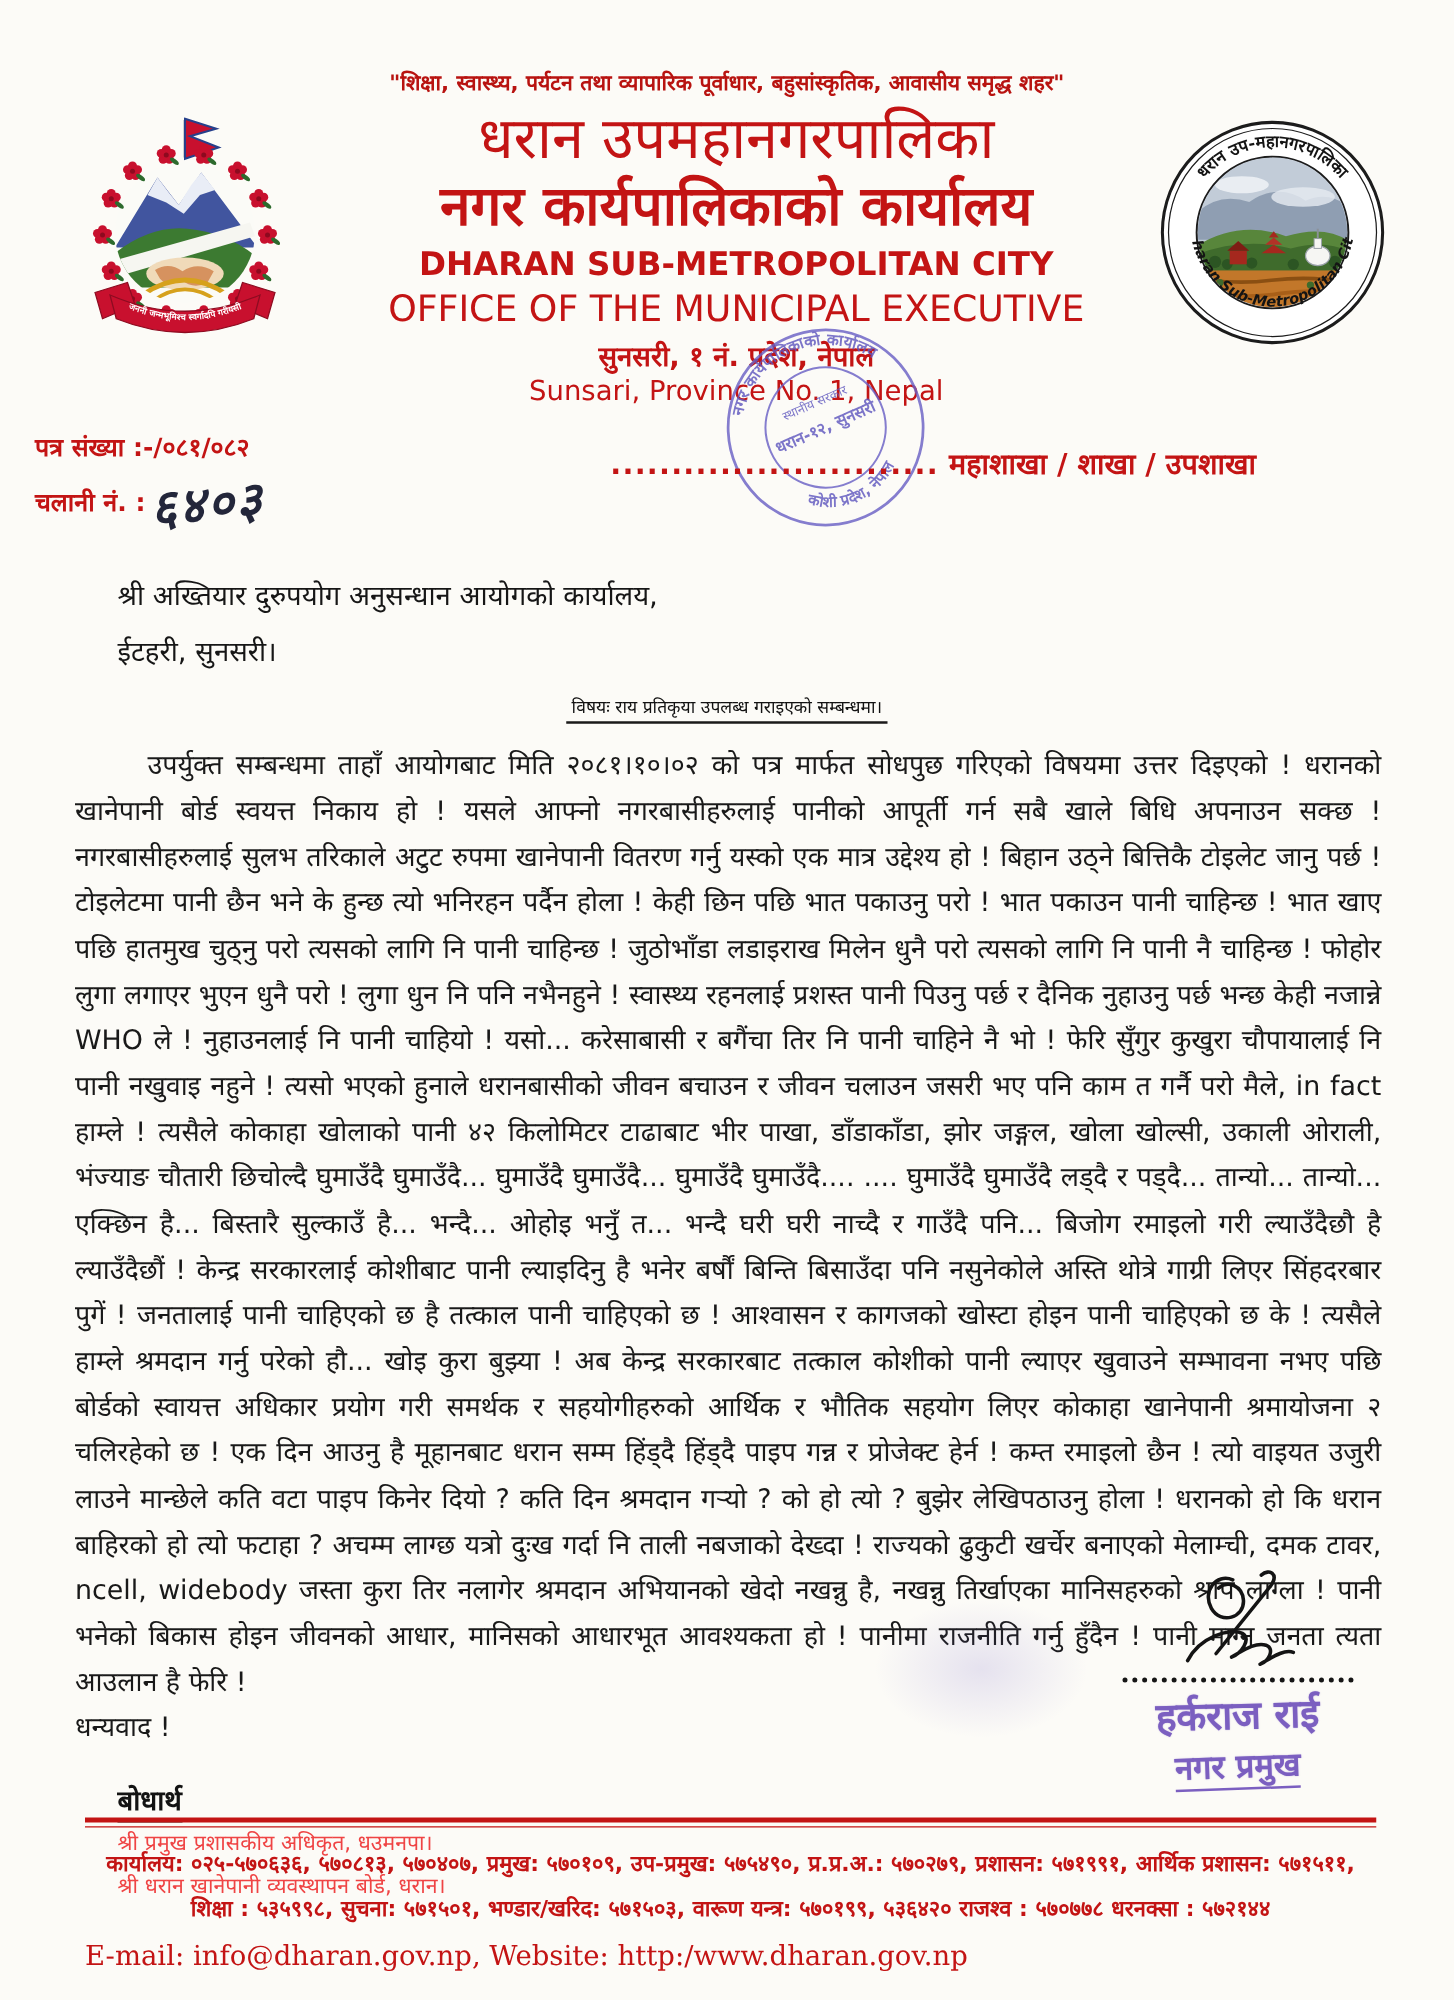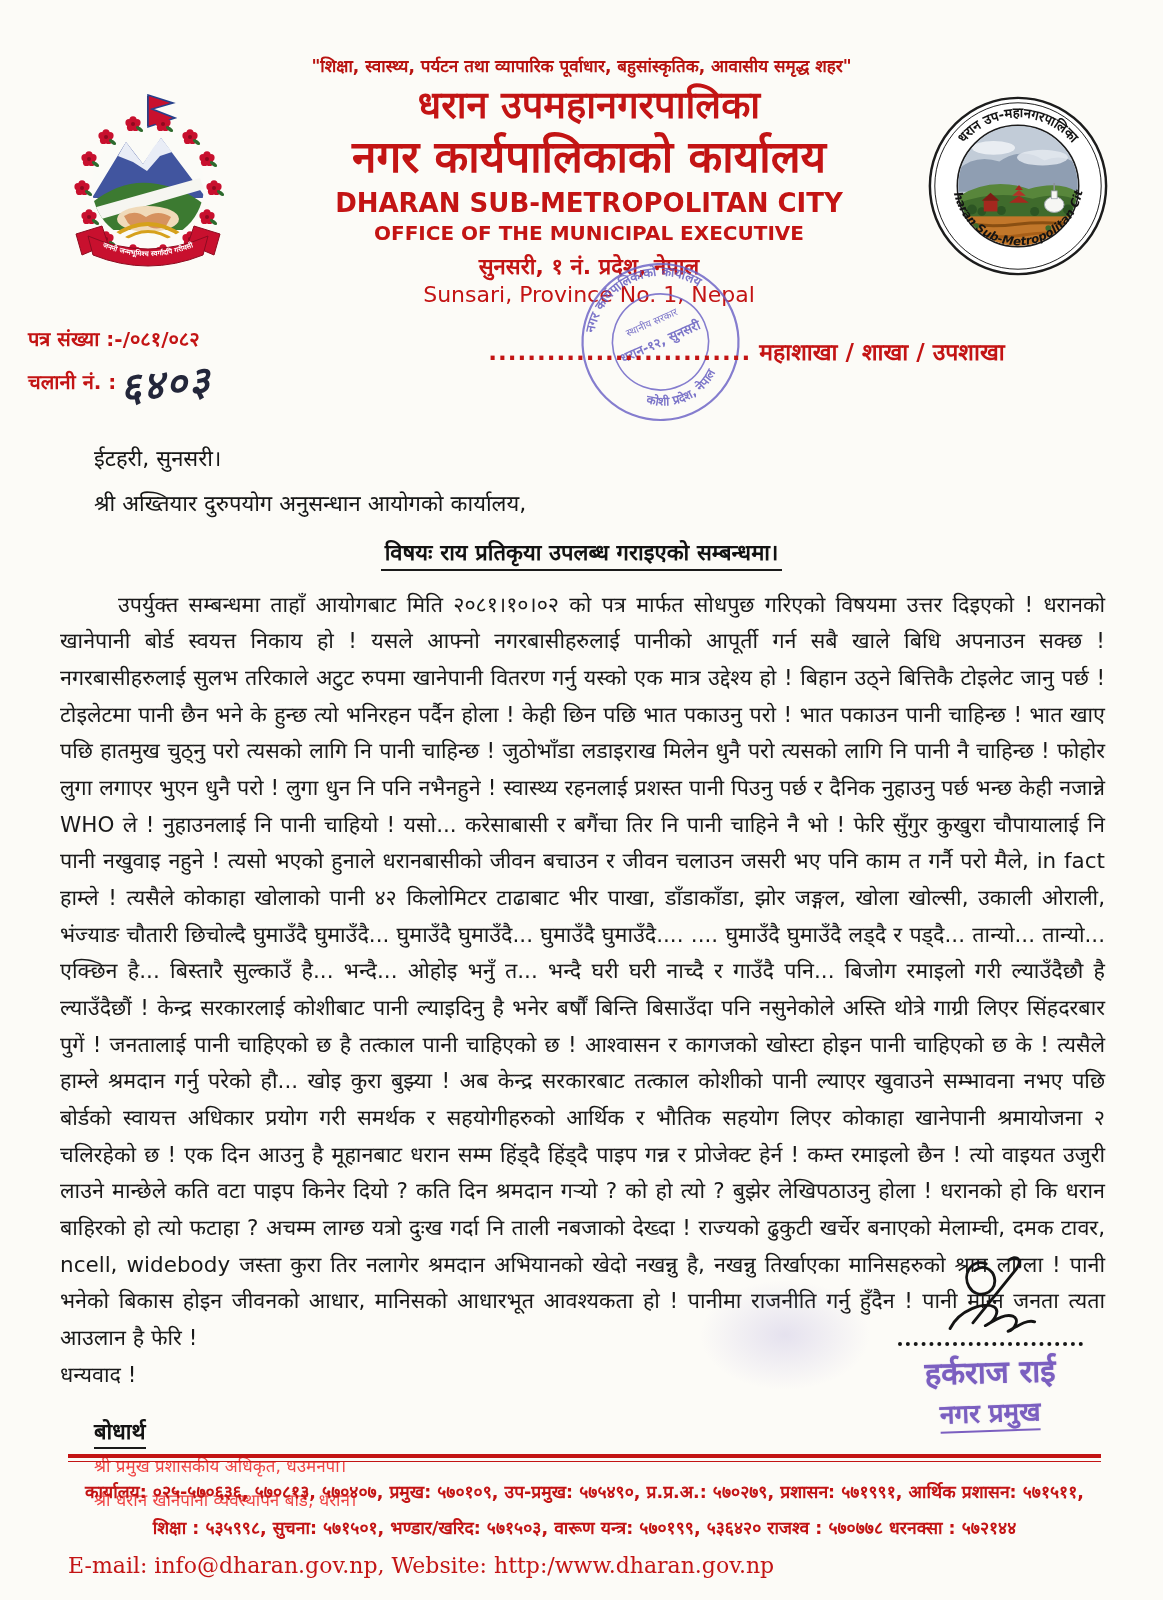--- a/index.html
+++ b/index.html
@@ -13,24 +13,24 @@
   html,body{background:var(--paper);}
   body{font-family:"DejaVu Sans","Liberation Sans",sans-serif;color:var(--ink);}
   .page{position:relative;width:1163px;height:1600px;background:var(--paper);overflow:hidden;}
 
   .motto{margin-top:54px;text-align:center;color:#b81310;font-weight:bold;font-size:17px;}
 
   .header-row{display:flex;align-items:flex-start;margin-top:6px;padding:0 48px;}
   .emblem-wrap{width:205px;flex:0 0 auto;}
   .seal-wrap{width:190px;flex:0 0 auto;padding-top:10px;}
   .titles{flex:1;text-align:center;color:var(--red);}
-  .t-np1{font-size:38px;font-weight:bold;line-height:1.2;}
+  .t-np1{font-size:46px;font-weight:normal;line-height:1.2;}
   .t-np2{font-size:44px;font-weight:bold;line-height:1.25;}
   .t-en1{font-size:26px;font-weight:bold;margin-top:4px;}
-  .t-en2{font-size:20px;font-weight:bold;margin-top:3px;}
+  .t-en2{font-size:29px;font-weight:normal;margin-top:3px;}
   .t-np3{font-size:22px;font-weight:bold;margin-top:5px;}
   .t-en3{font-size:22px;margin-top:2px;}
 
   .meta-row{position:relative;margin-top:16px;padding:0 28px;display:flex;}
   .meta-left{width:330px;}
   .meta-center{flex:1;text-align:center;padding-top:12px;position:relative;}
   .meta-right{width:270px;text-align:left;padding-top:10px;}
   .red-label{color:var(--red);font-weight:bold;font-size:20px;line-height:1.6;}
   .dispatch-line{display:flex;align-items:center;gap:4px;}
   .dispatch-value{font-family:"DejaVu Serif",serif;font-style:italic;font-weight:bold;
@@ -38,21 +38,21 @@
   .section-line{color:var(--red);font-weight:bold;font-size:23px;position:relative;z-index:3;}
   .dots{color:var(--red);font-weight:bold;letter-spacing:1px;}
   .date-line,.samvat-line{font-size:21px;color:#232323;line-height:1.8;}
   .samvat-line{padding-left:30px;}
 
   .blue-stamp{position:absolute;left:548px;top:250px;width:225px;height:185px;z-index:2;opacity:.82;}
 
   .recipient{margin-top:26px;padding-left:94px;font-size:22px;line-height:2.05;color:#161616;}
 
   .subject-row{text-align:center;margin-top:10px;}
-  .subject{display:inline-block;font-size:22px;font-weight:bold;color:#121212;
+  .subject{display:inline-block;font-size:14px;font-weight:normal;color:#121212;
     border-bottom:2.5px solid #1a1a1a;padding:0 4px 3px;}
 
   .body-text{margin:16px 58px 0 60px;text-align:justify;font-size:21.5px;line-height:1.705;
     color:#191919;text-indent:58px;}
   .closing{margin:0 58px 0 60px;font-size:21.5px;line-height:1.7;color:#191919;}
 
   .cc-block{margin-top:22px;padding-left:94px;}
   .cc-heading{display:inline-block;font-size:22px;font-weight:bold;color:#131313;
     border-bottom:2px solid #1a1a1a;padding-bottom:2px;}
   .cc-item{font-size:17px;line-height:2.0;color:#ef4444;}
@@ -223,22 +223,22 @@
       </text>
       <text x="110" y="74" font-size="10" text-anchor="middle" fill="#6058bf">स्थानीय सरकार</text>
       <text x="110" y="96" font-size="13" font-weight="bold" text-anchor="middle" fill="#6058bf">धरान-१२, सुनसरी</text>
       <text font-size="12" font-weight="bold" fill="#6058bf">
         <textPath href="#stArcBot" startOffset="50%" text-anchor="middle">कोशी प्रदेश, नेपाल</textPath>
       </text>
     </g>
   </svg>
 
   <div class="recipient">
+    <div>श्री अख्तियार दुरुपयोग अनुसन्धान आयोगको कार्यालय,</div>
     <div>ईटहरी, सुनसरी।</div>
-    <div>श्री अख्तियार दुरुपयोग अनुसन्धान आयोगको कार्यालय,</div>
   </div>
 
   <div class="subject-row">
     <span class="subject">विषयः राय प्रतिकृया उपलब्ध गराइएको सम्बन्धमा।</span>
   </div>
 
   <div class="body-text">उपर्युक्त सम्बन्धमा ताहाँ आयोगबाट मिति २०८१।१०।०२ को पत्र मार्फत सोधपुछ गरिएको विषयमा उत्तर दिइएको ! धरानको खानेपानी बोर्ड स्वयत्त निकाय हो ! यसले आफ्नो नगरबासीहरुलाई पानीको आपूर्ती गर्न सबै खाले बिधि अपनाउन सक्छ ! नगरबासीहरुलाई सुलभ तरिकाले अटुट रुपमा खानेपानी वितरण गर्नु यस्को एक मात्र उद्देश्य हो ! बिहान उठ्ने बित्तिकै टोइलेट जानु पर्छ ! टोइलेटमा पानी छैन भने के हुन्छ त्यो भनिरहन पर्दैन होला ! केही छिन पछि भात पकाउनु परो ! भात पकाउन पानी चाहिन्छ ! भात खाए पछि हातमुख चुठ्नु परो त्यसको लागि नि पानी चाहिन्छ ! जुठोभाँडा लडाइराख मिलेन धुनै परो त्यसको लागि नि पानी नै चाहिन्छ ! फोहोर लुगा लगाएर भुएन धुनै परो ! लुगा धुन नि पनि नभैनहुने ! स्वास्थ्य रहनलाई प्रशस्त पानी पिउनु पर्छ र दैनिक नुहाउनु पर्छ भन्छ केही नजान्ने WHO ले ! नुहाउनलाई नि पानी चाहियो ! यसो... करेसाबासी र बगैंचा तिर नि पानी चाहिने नै भो ! फेरि सुँगुर कुखुरा चौपायालाई नि पानी नखुवाइ नहुने ! त्यसो भएको हुनाले धरानबासीको जीवन बचाउन र जीवन चलाउन जसरी भए पनि काम त गर्नै परो मैले, in fact हाम्ले ! त्यसैले कोकाहा खोलाको पानी ४२ किलोमिटर टाढाबाट भीर पाखा, डाँडाकाँडा, झोर जङ्गल, खोला खोल्सी, उकाली ओराली, भंज्याङ चौतारी छिचोल्दै घुमाउँदै घुमाउँदै... घुमाउँदै घुमाउँदै... घुमाउँदै घुमाउँदै.... .... घुमाउँदै घुमाउँदै लड्दै र पड्दै... तान्यो... तान्यो... एक्छिन है... बिस्तारै सुल्काउँ है... भन्दै... ओहोइ भनुँ त... भन्दै घरी घरी नाच्दै र गाउँदै पनि... बिजोग रमाइलो गरी ल्याउँदैछौ है ल्याउँदैछौं ! केन्द्र सरकारलाई कोशीबाट पानी ल्याइदिनु है भनेर बर्षौं बिन्ति बिसाउँदा पनि नसुनेकोले अस्ति थोत्रे गाग्री लिएर सिंहदरबार पुगें ! जनतालाई पानी चाहिएको छ है तत्काल पानी चाहिएको छ ! आश्वासन र कागजको खोस्टा होइन पानी चाहिएको छ के ! त्यसैले हाम्ले श्रमदान गर्नु परेको हौ... खोइ कुरा बुझ्या ! अब केन्द्र सरकारबाट तत्काल कोशीको पानी ल्याएर खुवाउने सम्भावना नभए पछि बोर्डको स्वायत्त अधिकार प्रयोग गरी समर्थक र सहयोगीहरुको आर्थिक र भौतिक सहयोग लिएर कोकाहा खानेपानी श्रमायोजना २ चलिरहेको छ ! एक दिन आउनु है मूहानबाट धरान सम्म हिंड्दै हिंड्दै पाइप गन्न र प्रोजेक्ट हेर्न ! कम्त रमाइलो छैन ! त्यो वाइयत उजुरी लाउने मान्छेले कति वटा पाइप किनेर दियो ? कति दिन श्रमदान गऱ्यो ? को हो त्यो ? बुझेर लेखिपठाउनु होला ! धरानको हो कि धरान बाहिरको हो त्यो फटाहा ? अचम्म लाग्छ यत्रो दुःख गर्दा नि ताली नबजाको देख्दा ! राज्यको ढुकुटी खर्चेर बनाएको मेलाम्ची, दमक टावर, ncell, widebody जस्ता कुरा तिर नलागेर श्रमदान अभियानको खेदो नखन्नु है, नखन्नु तिर्खाएका मानिसहरुको श्राप लाग्ला ! पानी भनेको बिकास होइन जीवनको आधार, मानिसको आधारभूत आवश्यकता हो ! पानीमा राजनीति गर्नु हुँदैन ! पानी माग्न जनता त्यता आउलान है फेरि !</div>
   <div class="closing">धन्यवाद !</div>
 
   <div class="cc-block">

